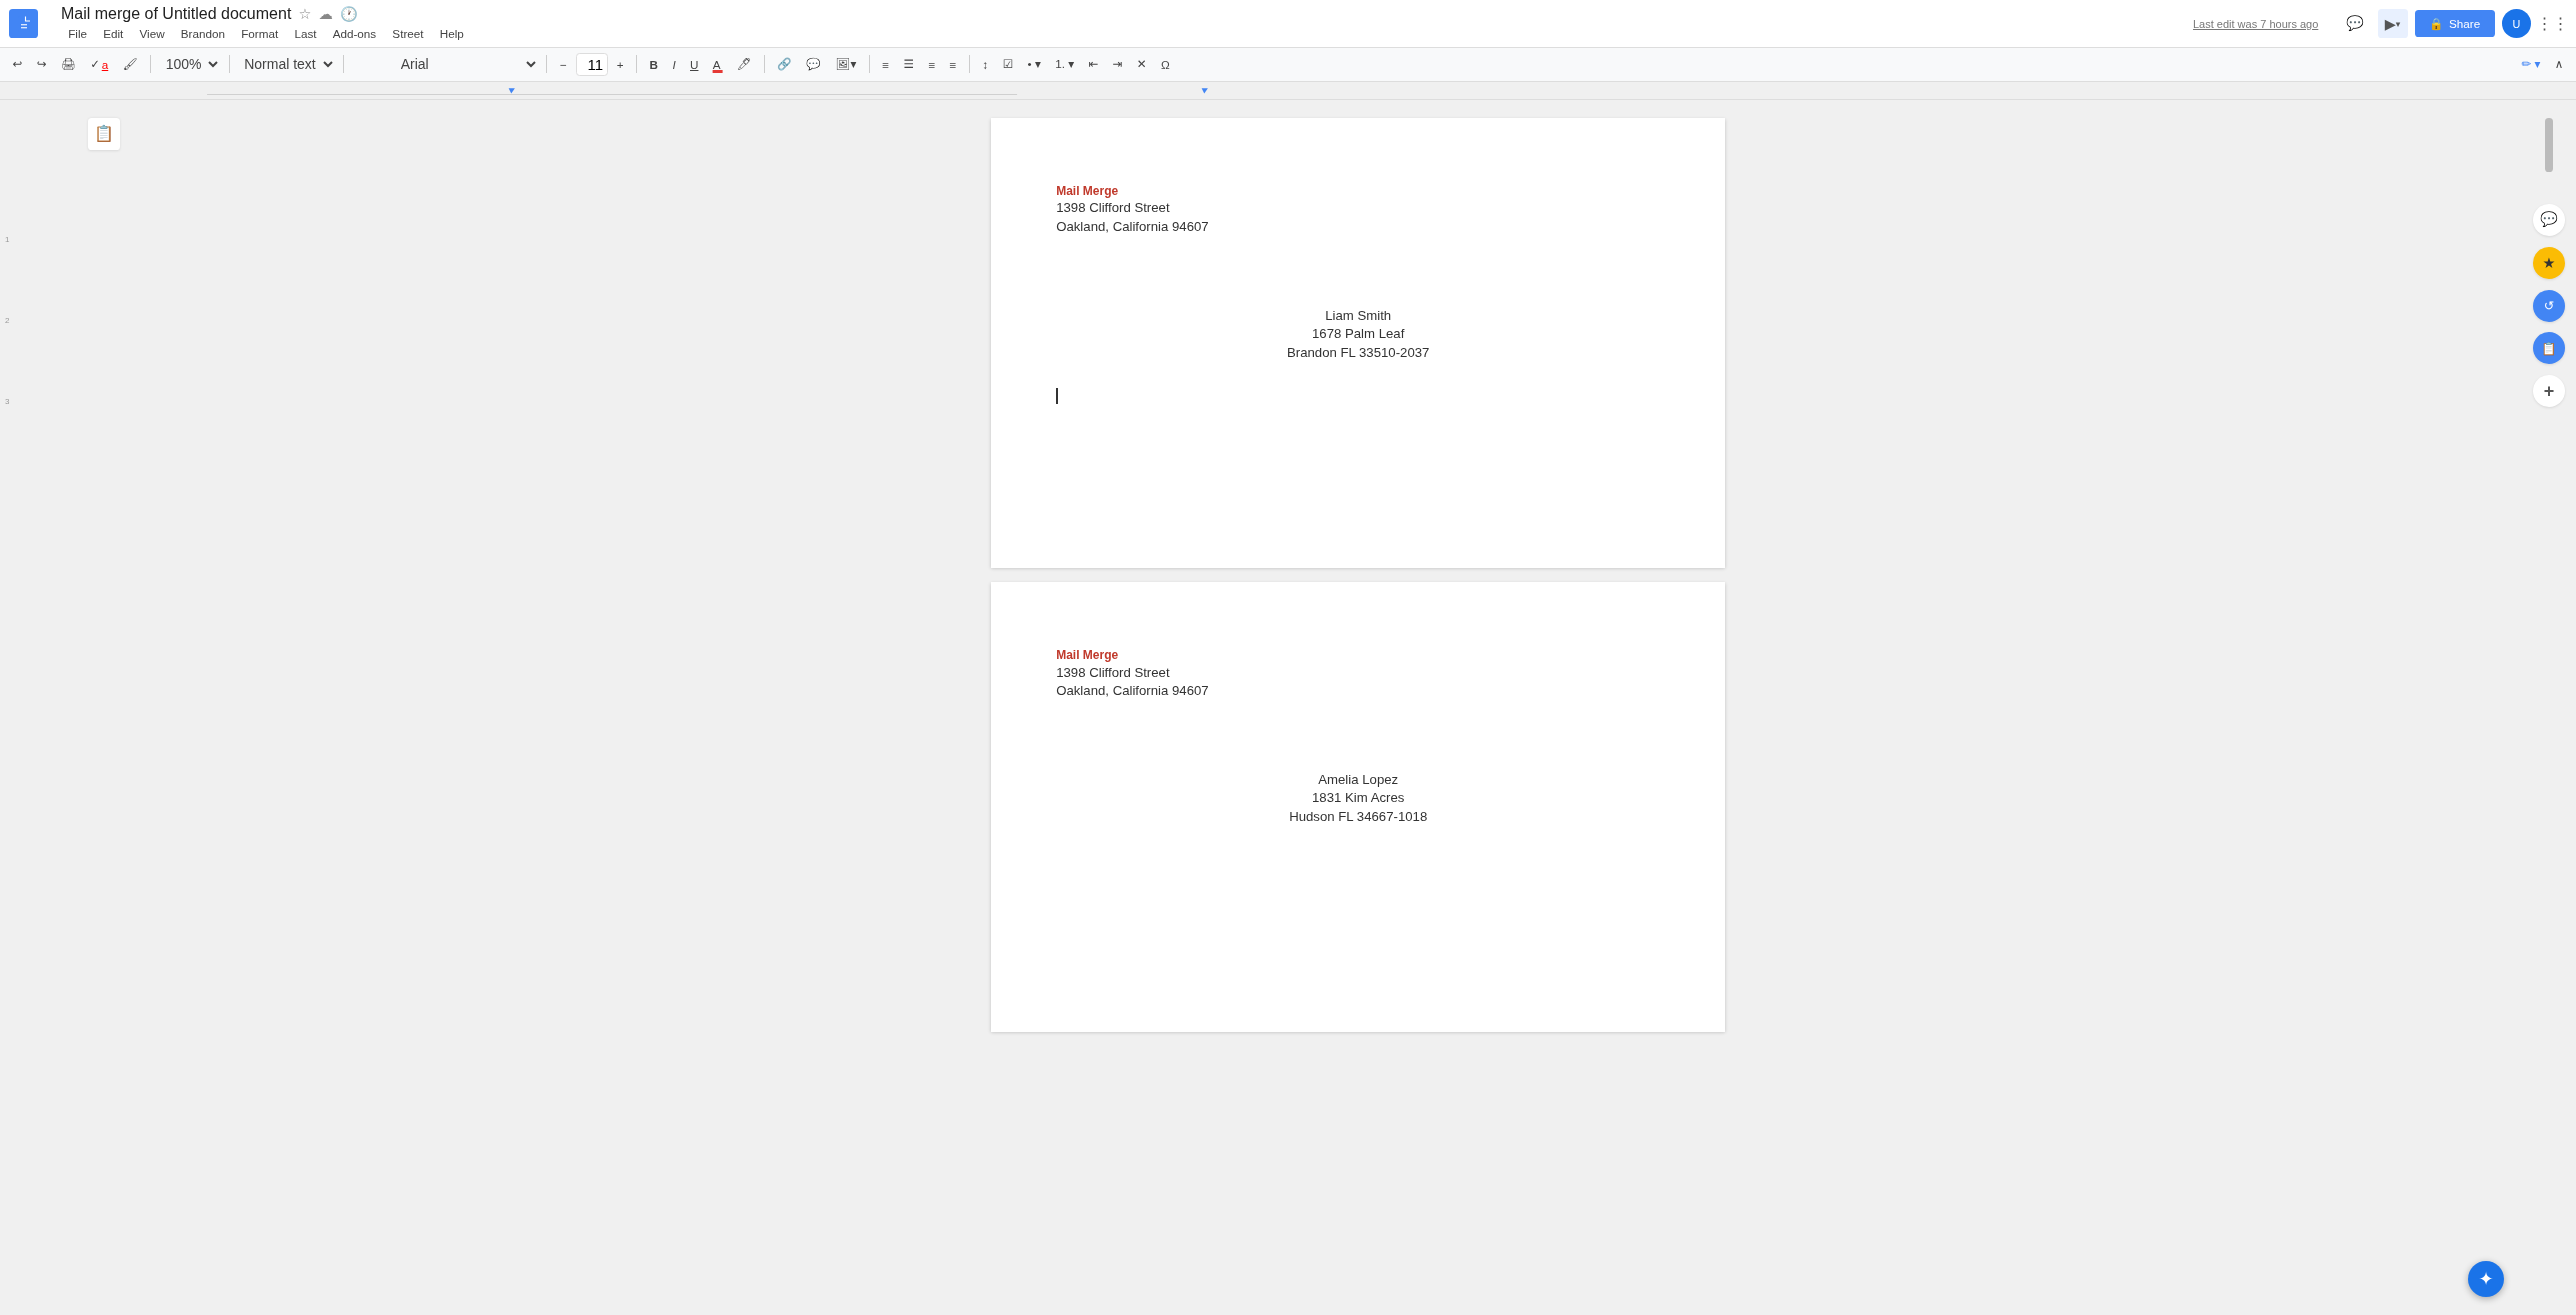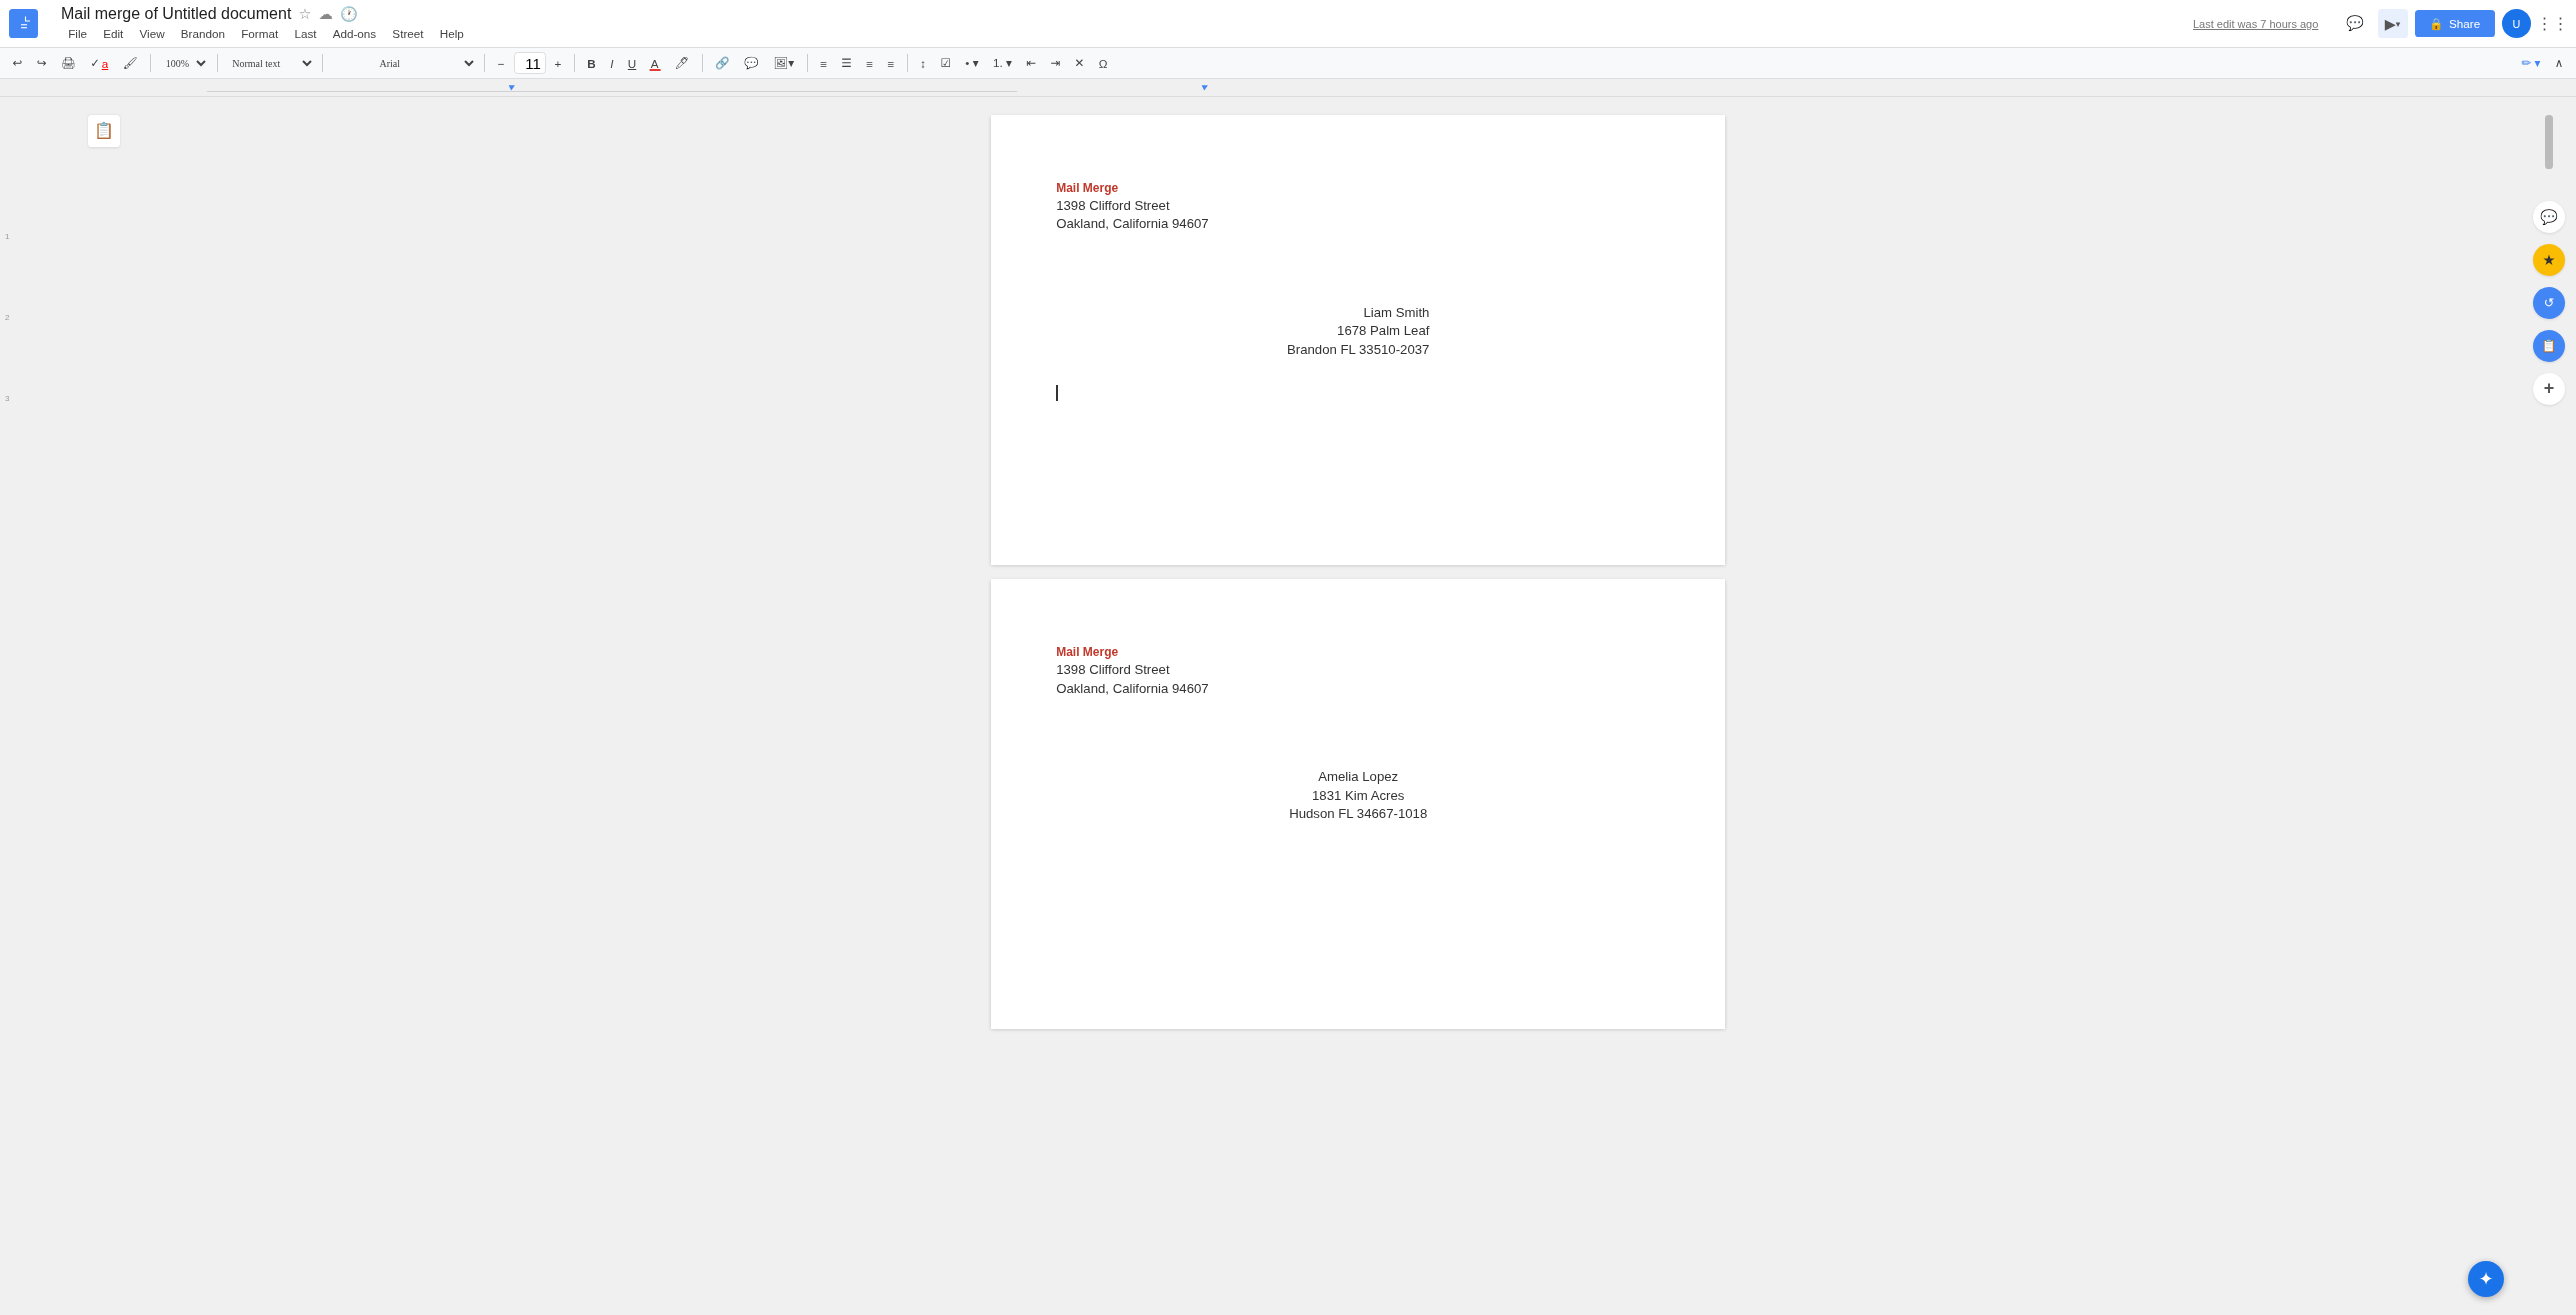--- a/index.html
+++ b/index.html
@@ -78,26 +78,25 @@
       cursor: pointer;
       border-radius: 3.6px;
       font-size: 11.7px;
       color: #444;
       display: flex; align-items: center; gap: 1.8px;
     }
     .tb-separator { width: 0.9px; height: 18px; background: #ccc; margin: 0 3.6px; }
     .tb-select {
       border: none;
       background: transparent;
-      font-size: 10px;
+      font-size: 14px;
       cursor: pointer;
       padding: 3.6px;
       border-radius: 3.6px;
       color: #444;
-      font-family: Liberation Serif, serif;
     }
     .tb-number { width: 32px; text-align: right; border: 0.9px solid #ddd; border-radius: 3.6px; padding: 1.8px 3.6px; font-size: 15px; }
     .tb-bold { font-weight: bold; }
     .tb-italic { font-style: italic; }
     .tb-underline { text-decoration: underline; }
 
     
     .ruler {
       background: #f0f0f0;
       height: 18px;
@@ -407,21 +406,21 @@
     <div class="page">
 
       <div>
         <div class="sender-name">Mail Merge</div>
         <div class="sender-address">1398 Clifford Street</div>
         <div class="sender-address">Oakland, California 94607</div>
       </div>
 
       <div class="cursor-line"></div>
 
-      <div style="position:absolute; left:50%; transform:translateX(-50%); top:189px; text-align:right;">
+      <div style="position:absolute; left:50%; transform:translateX(-50%); top:189px; text-align:center;">
         <div>Liam Smith</div>
         <div>1678 Palm Leaf</div>
         <div>Brandon FL 33510-2037</div>
       </div>
     </div>
 
     <div class="page">
 
       <div>
         <div class="sender-name">Mail Merge</div>

